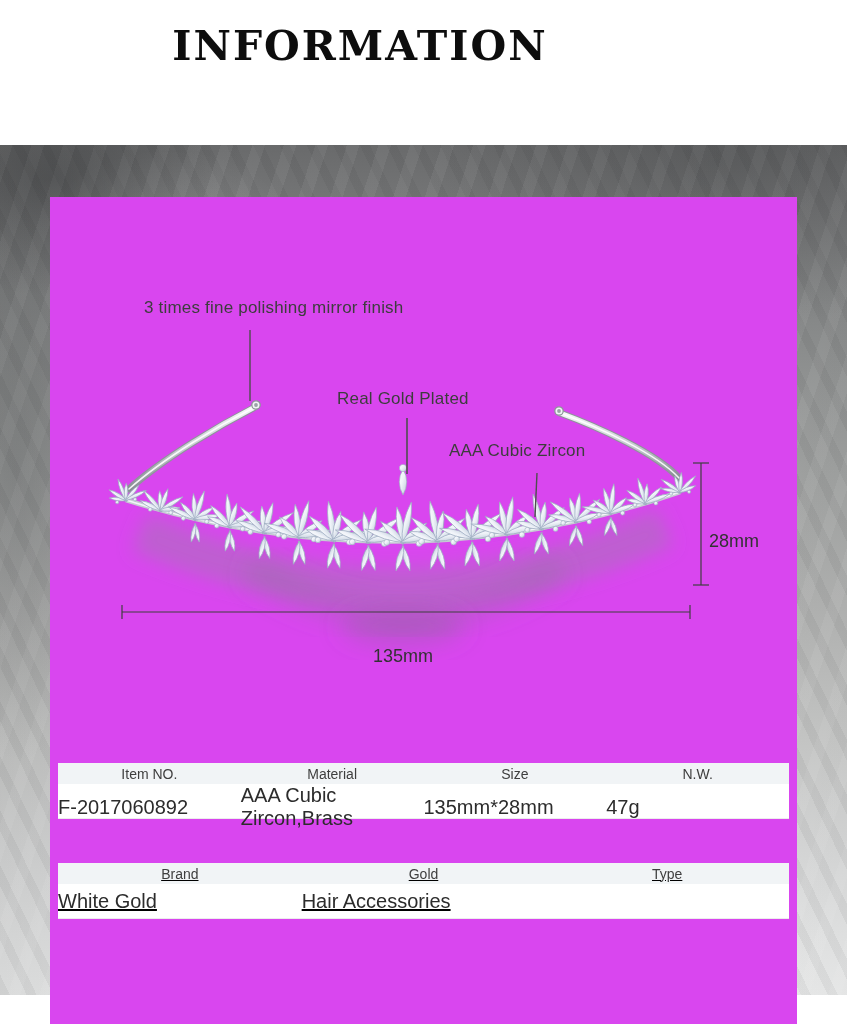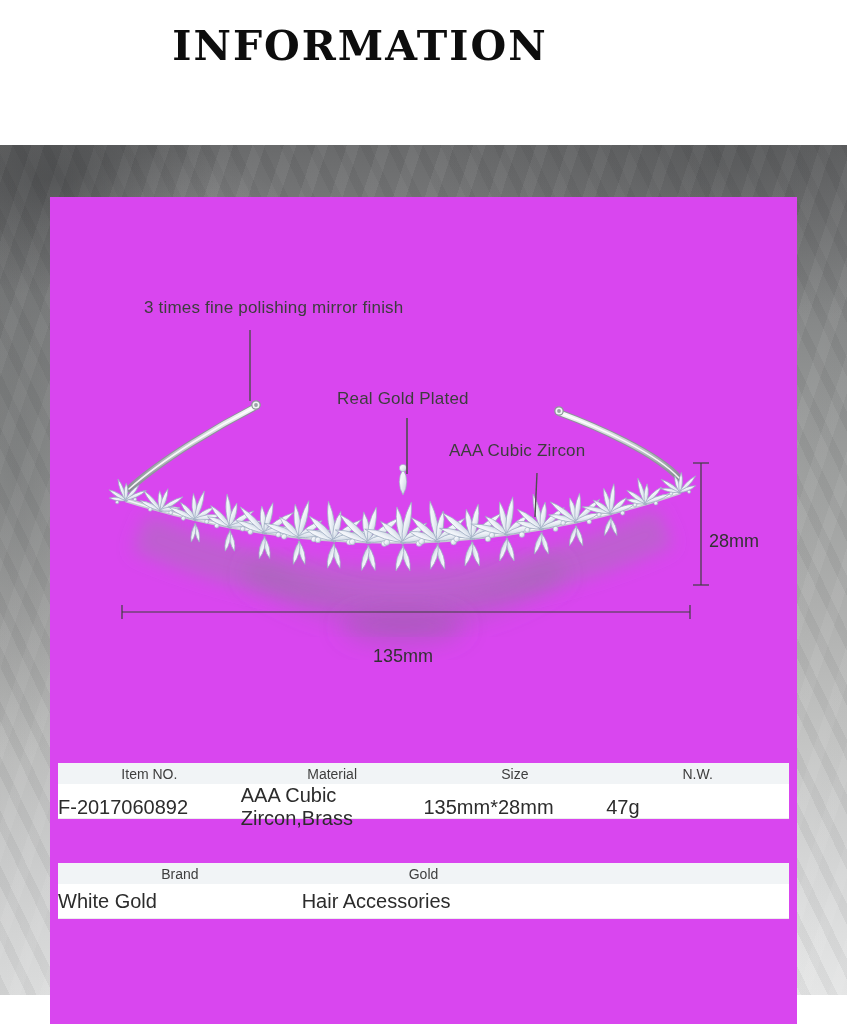--- a/index.html
+++ b/index.html
@@ -35,21 +35,21 @@
     white-space:nowrap; letter-spacing:0.2px;
   }
   .ann-polish { left:94px;  top:101px; }
   .ann-gold   { left:287px; top:192px; }
   .ann-zircon { left:399px; top:244px; }
   .dim-label { position:absolute; color:#323232; font-size:18px; white-space:nowrap; }
   .dim-height { left:659px; top:314px;margin-top:20px; }
   .dim-width  { left:300px; top:449px; width:106px; text-align:center; }
   .grid-table { position:absolute; left:8px; width:731px; }
   .spec-table  { top:566px; }
-  .brand-table { top:666px; }
+  .brand-table { top:666px;text-decoration:underline; }
   .t-head {
     display:grid; height:21px; align-items:center; background:#f1f4f6;
   }
   .t-row {
     display:grid; height:35px; align-items:center; background:#ffffff;
     border-bottom:1px solid #ececec;
   }
   .cols4 { grid-template-columns:repeat(4,1fr); }
   .cols3 { grid-template-columns:repeat(3,1fr); }
   .t-head span { font-size:14px; color:#3e3e3e; text-align:center; }
@@ -314,20 +314,21 @@
       <span>AAA Cubic Zircon,Brass</span>
       <span>135mm*28mm</span>
       <span>47g</span>
     </div>
   </div>
 
   <div class="grid-table brand-table">
     <div class="t-head cols3">
       <span>Brand</span>
       <span>Gold</span>
+      <span>Type</span>
     </div>
     <div class="t-row cols3">
       <span>White Gold</span>
       <span>Hair Accessories</span>
     </div>
   </div>
 
 </div>
 
 </body></html>

